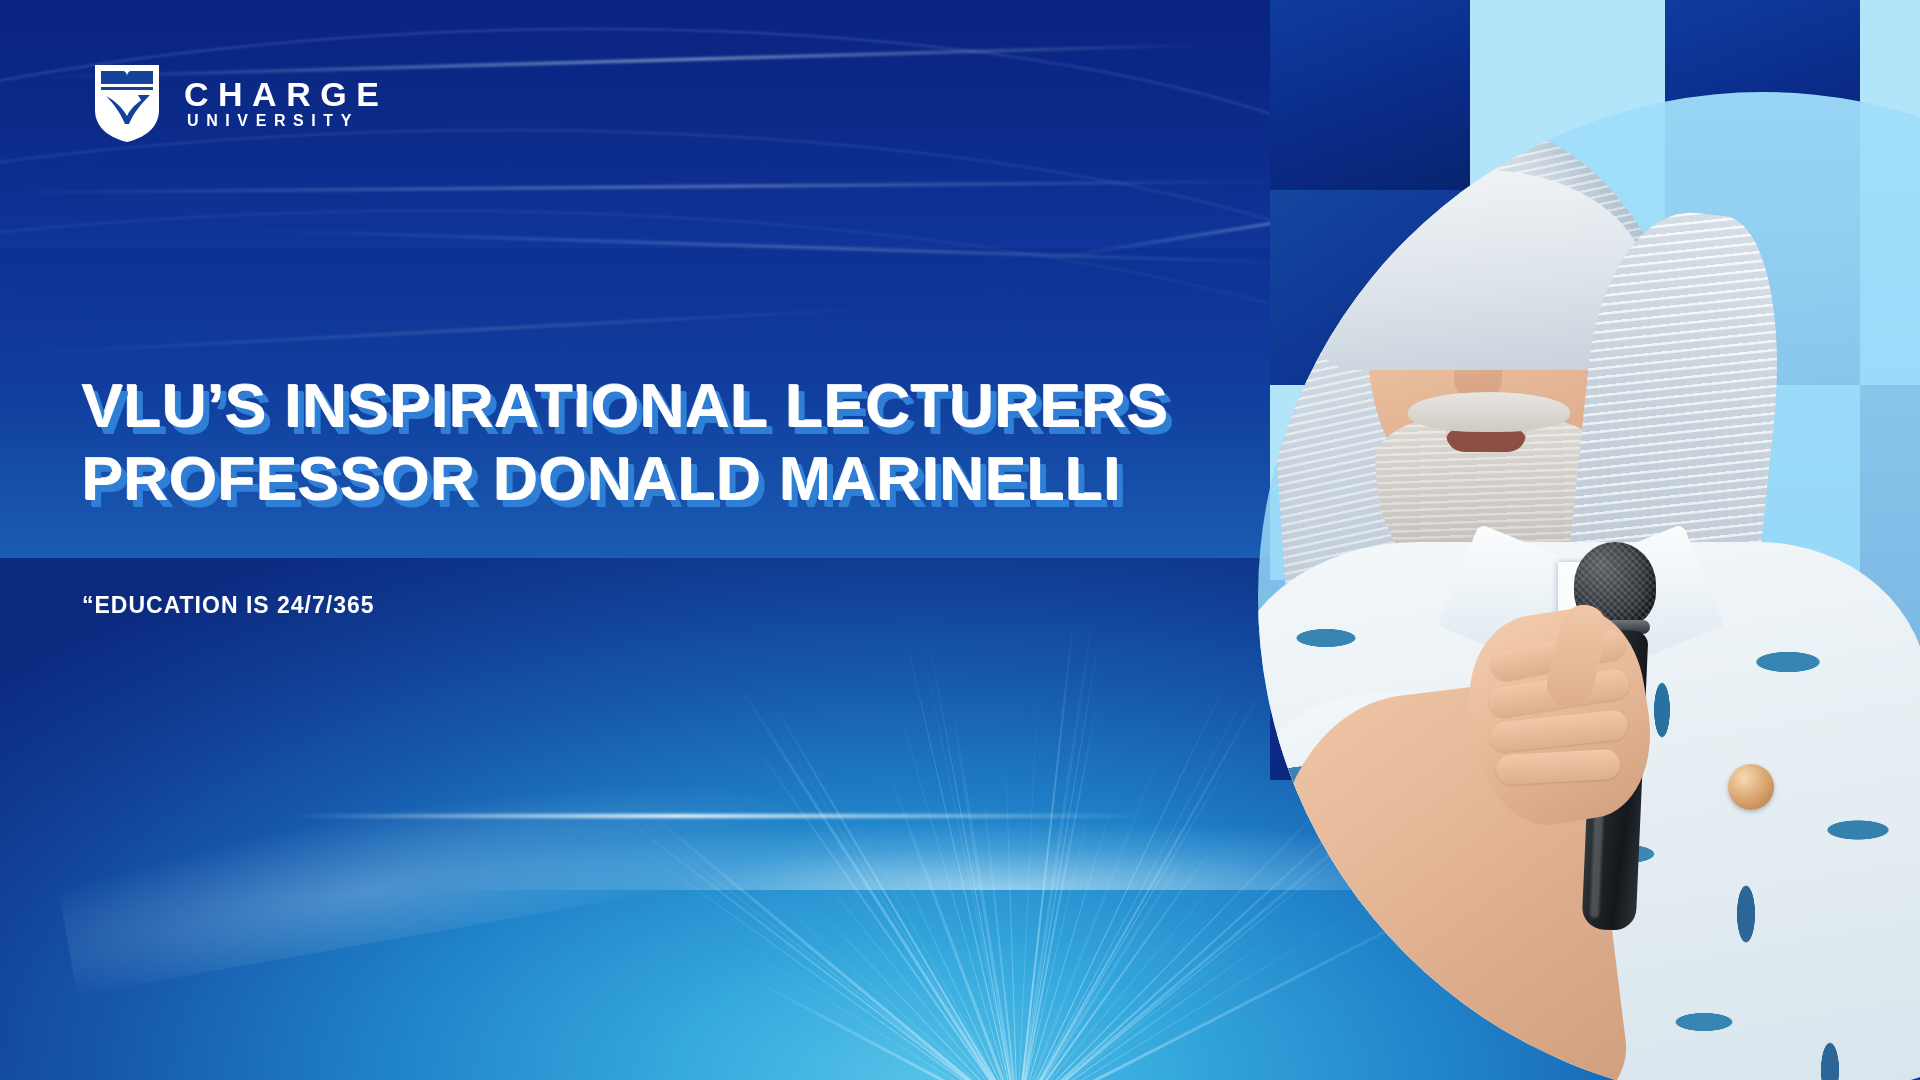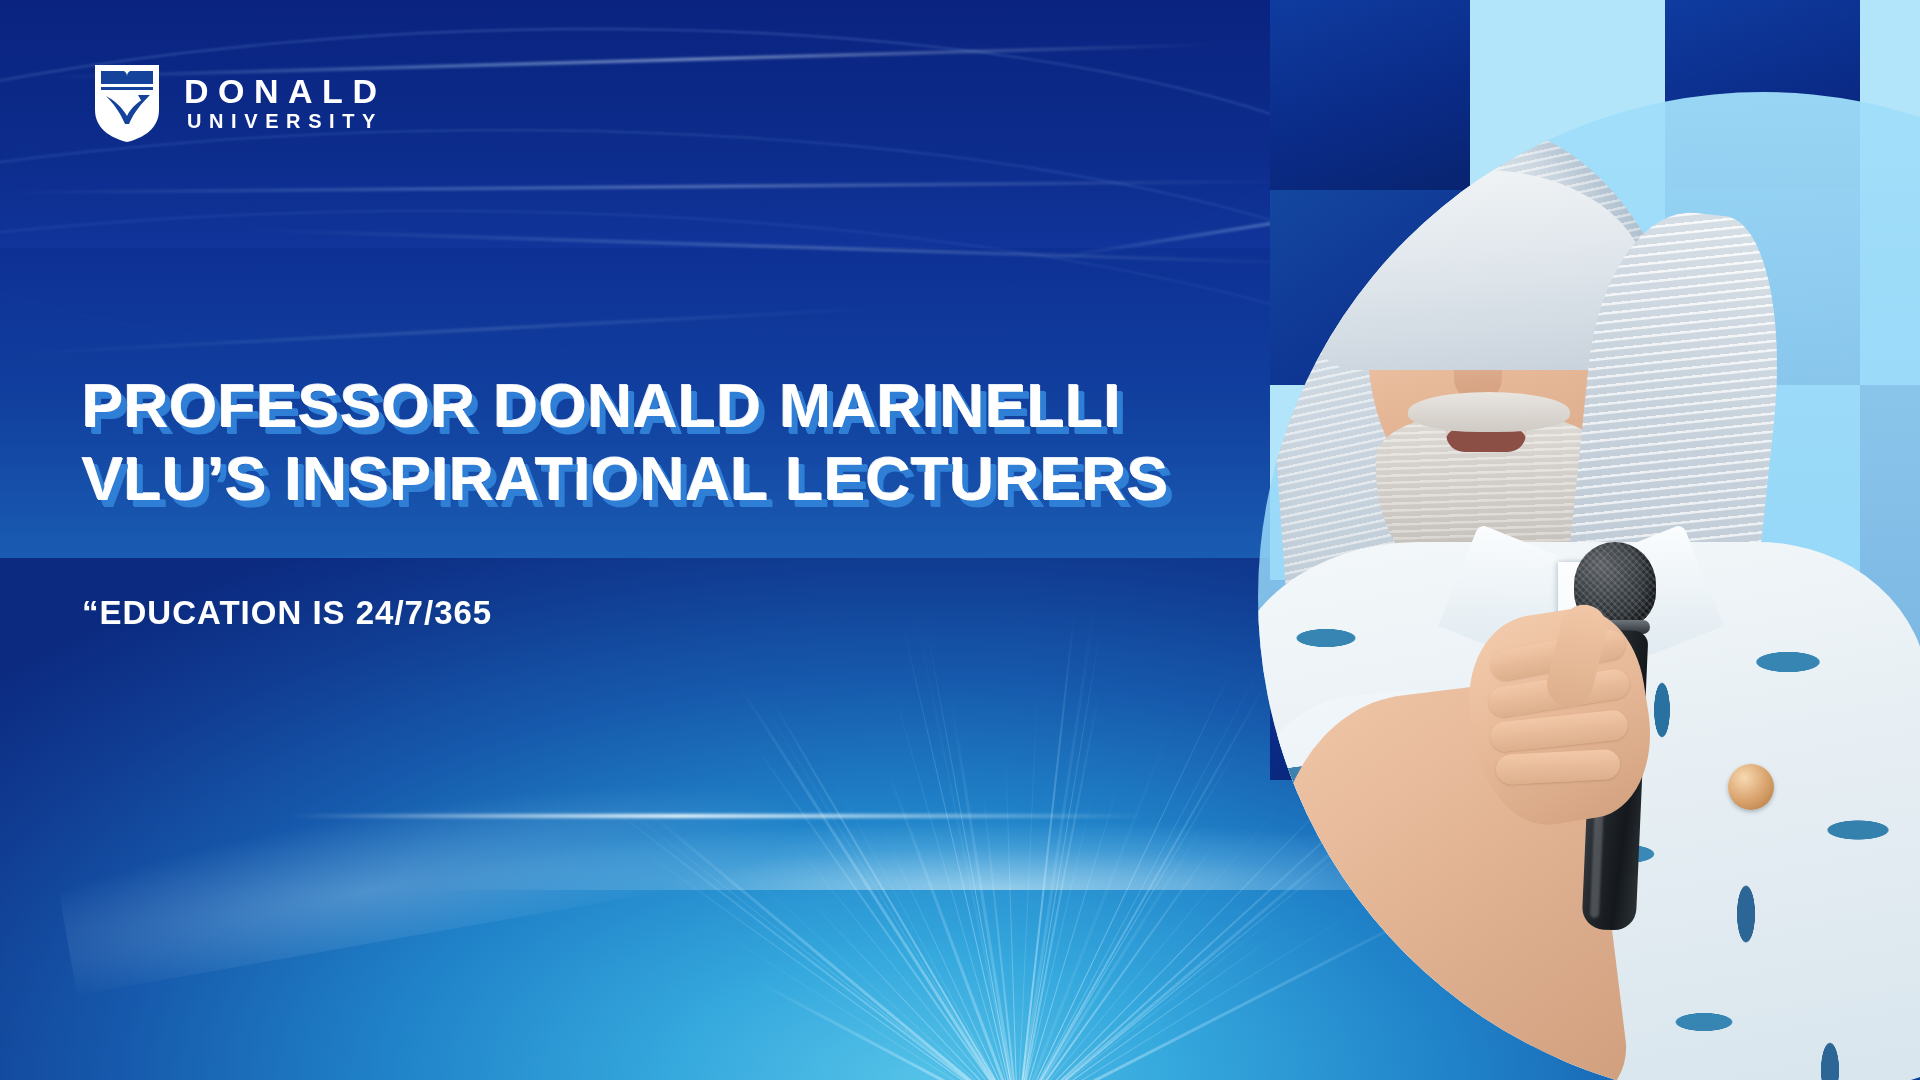--- a/index.html
+++ b/index.html
@@ -345,21 +345,21 @@
     position:absolute; left:92px; top:62px;
     display:flex; align-items:center; gap:22px;
   }
   .shield-wrap { width:70px; height:82px; position:relative; }
   .brand { display:flex; flex-direction:column; }
   .brand-main {
     color:#ffffff; font-size:34px; font-weight:700;
     letter-spacing:9.5px; line-height:1.04;
   }
   .brand-sub {
-    color:#ffffff; font-size:20px; font-weight:600;
+    color:#ffffff; font-size:16px; font-weight:600;
     letter-spacing:7.6px; line-height:1.1; padding-left:3px;
   }
 
   
   .headline {
     position:absolute; left:82px; top:370px;
     width:1160px;
   }
   .headline .hl-line {
     color:#ffffff;
@@ -375,21 +375,21 @@
        -1px -1px 0 rgba(255,255,255,.9);
     white-space:nowrap;
   }
 
   
   .quote {
     position:absolute; left:82px; top:588px; width:900px;
   }
   .quote .q-line {
     color:#ffffff;
-    font-size:33px;
+    font-size:23px;
     font-weight:700;
     letter-spacing:1.0px;
     line-height:1.50;
     text-transform:uppercase;
     white-space:nowrap;
     text-shadow:0 1px 3px rgba(18,70,130,.35);
   }
 </style>
 </head>
 <body>
@@ -540,27 +540,27 @@
       <svg viewBox="0 0 70 82" width="70" height="82" aria-hidden="true">
         <path d="M3 3 H67 V48 C67 66 52 76 35 80 C18 76 3 66 3 48 Z" fill="#ffffff"></path>
         <path d="M9 9 H31 C33 9 35 11 35 14 C35 11 37 9 39 9 H61 V22 H9 Z" fill="#15439b"></path>
         <rect x="9" y="25" width="52" height="3" fill="#15439b"></rect>
         <path d="M14 34 C22 38 30 45 35 54 C39 45 48 38 57 34
                  C50 41 42 50 37 62 L33 62 C28 50 21 41 14 34 Z" fill="#15439b"></path>
         <path d="M46 33 L58 33 L50 40 Z" fill="#15439b"></path>
       </svg>
     </div>
     <div class="brand">
-      <div class="brand-main">DONALD</div>
+      <div class="brand-main">CHARGE</div>
       <div class="brand-sub">UNIVERSITY</div>
     </div>
   </div>
 
   <div class="headline">
+    <div class="hl-line">VLU’S INSPIRATIONAL LECTURERS</div>
     <div class="hl-line">PROFESSOR DONALD MARINELLI</div>
-    <div class="hl-line">VLU’S INSPIRATIONAL LECTURERS</div>
   </div>
 
   <div class="quote">
     <div class="q-line">“EDUCATION IS 24/7/365</div>
   </div>
 
 </div>
 
 </body></html>

